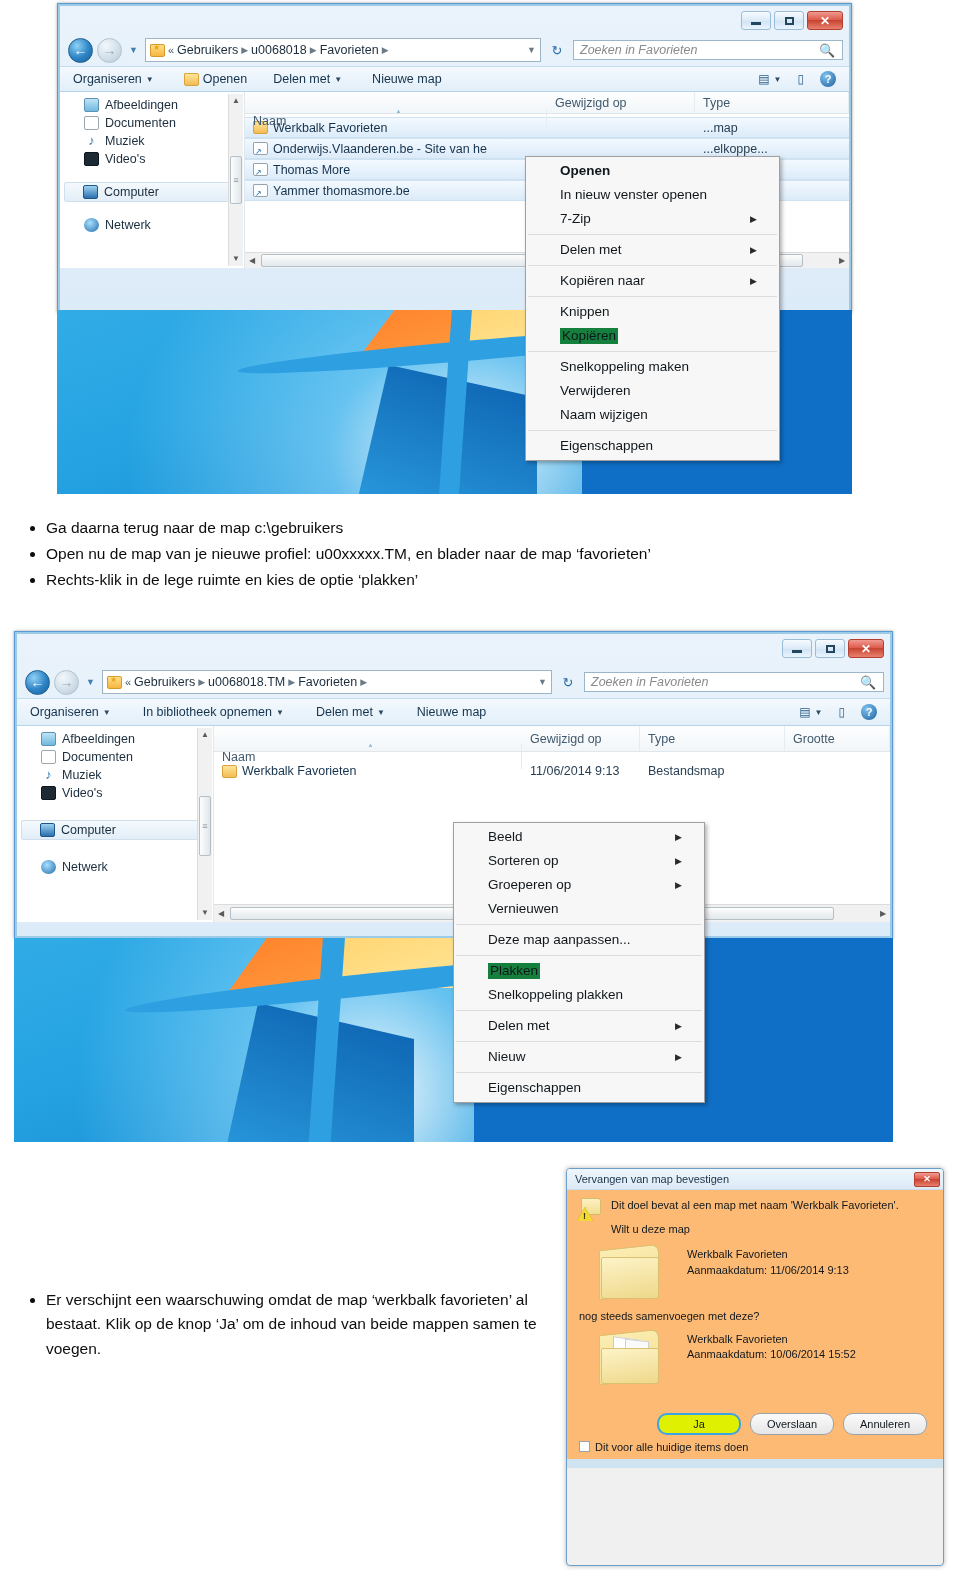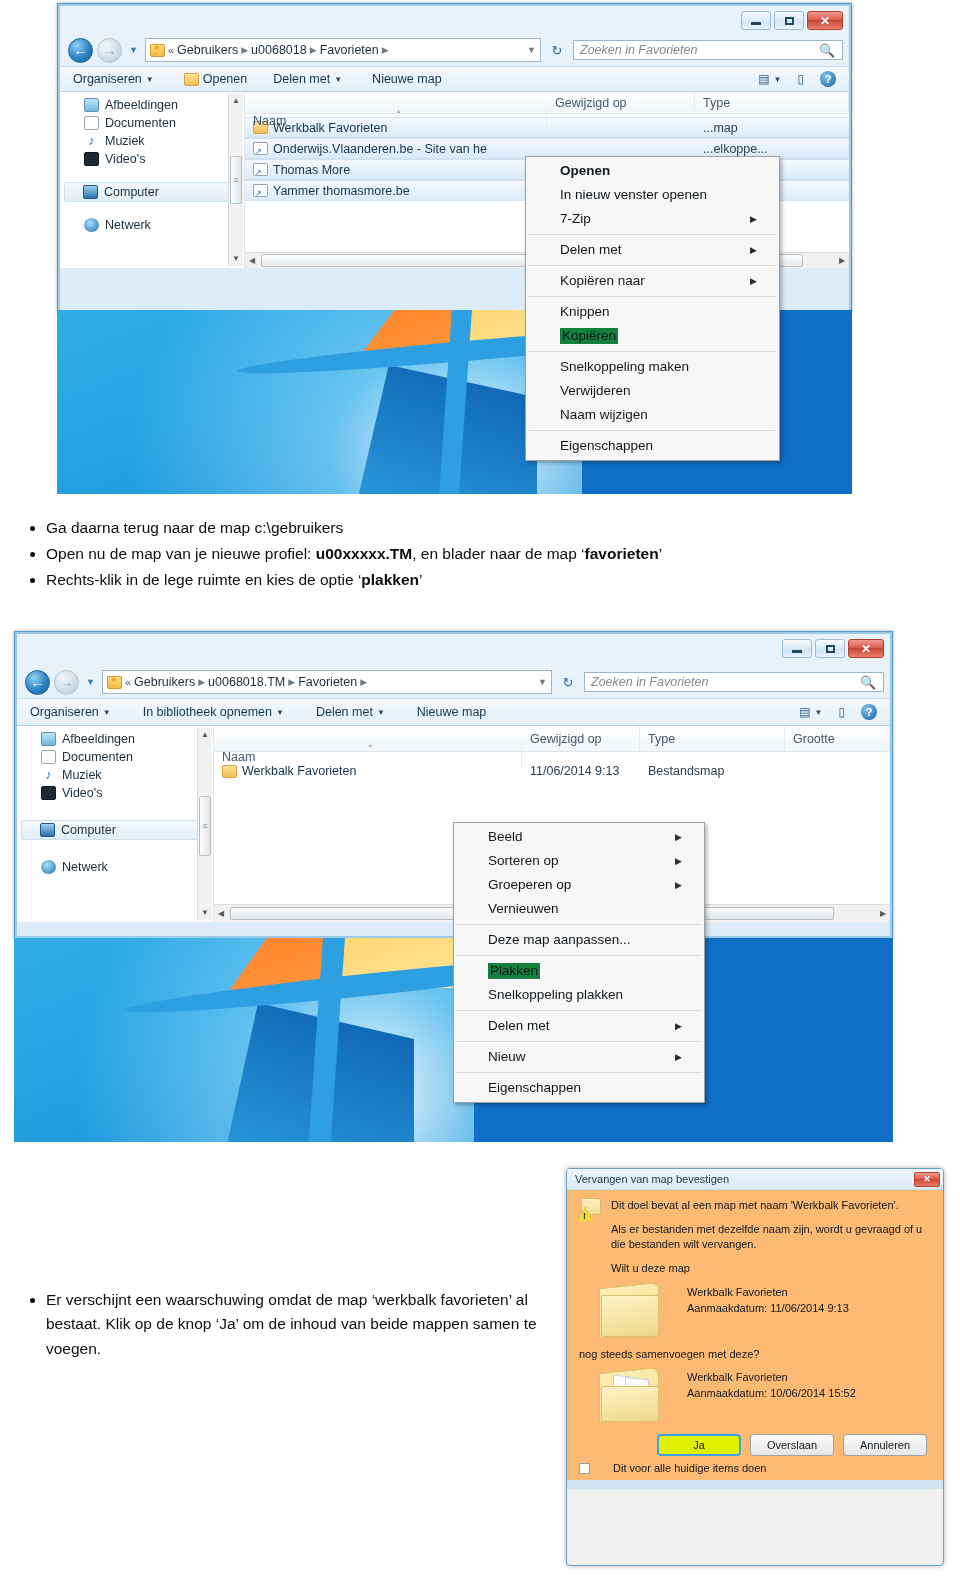--- a/index.html
+++ b/index.html
@@ -243,35 +243,35 @@
     position:absolute; left:2px; top:14px; width:58px; height:42px;
     background:linear-gradient(170deg,#fdf3c7,#eed88a);
     border:1px solid #d9c171; border-radius:2px 2px 3px 3px;
   }
   .bigfolder.open .p1{ position:absolute; left:14px; top:10px; width:26px; height:42px; background:#fff; border:1px solid #c9c9c9; transform:skewY(8deg);}
   .bigfolder.open .p2{ position:absolute; left:26px; top:12px; width:24px; height:40px; background:#fafafa; border:1px solid #cfcfcf; transform:skewY(6deg);}
   .dlg-meta { line-height:1.45; padding-top:4px; }
   .dlg-btns { display:flex; justify-content:flex-end; gap:9px; margin:10px 6px 6px 0; }
   .dbtn {
     min-width:84px; height:22px; padding:0 10px;
-    border:1px solid #9aa3ab; border-radius:4px;
+    border:1px solid #9aa3ab; border-radius:10px;
     background:linear-gradient(180deg,#fbfbfb,#e6e6e6);
     font-size:11px; color:#11181e;
-    display:flex; align-items:center; justify-content:center;
+    display:flex; align-items:center; justify-content:center;margin-top:17px;
   }
   .dbtn.primary { border:2px solid #3ca2e0; background:#dff000; }
-  .dlg-chk { display:flex; align-items:center; gap:23px; margin:2px 0 4px 2px; }
+  .dlg-chk { display:flex; align-items:center; gap:5px; margin:2px 0 4px 2px; }
   .chkbox { width:11px; height:11px; border:1px solid #9aa3ab; background:#fff; flex:none;}
   .dlg-foot { height:9px; background:#cfe3f1; margin:6px -10px -6px -10px; border-radius:0 0 3px 3px;}
 
   
   .bullets { position:absolute; font-size:15.5px; color:#0d0d0d; line-height:1.55; }
   .bullets li { margin:0 0 2px 0; }
   .bullets ul { margin:0; padding-left:22px; }
-  .bullets b { font-weight:bold; }
+  .bullets b { font-weight:normal; }
   .para { position:absolute; font-size:15.5px; color:#0d0d0d; line-height:1.58; }
   .para ul { margin:0; padding-left:22px; }
 </style>
 </head>
 <body>
 
 <div class="win" id="win1" style="left:57px; top:3px; width:795px; height:310px;">
   <div class="win-frame">
 
     <div class="titlebar">
@@ -700,21 +700,20 @@
     <span class="dlg-close">✕</span>
   </div>
   <div class="dlg-body">
     <div class="warn-row">
       <div class="warn-ico">
         <div class="fstack"></div>
         <div class="tri"></div>
       </div>
       <div style="flex:1">
         <p class="dlg-p">Dit doel bevat al een map met naam 'Werkbalk Favorieten'.</p>
-        <p class="dlg-p">Als er bestanden met dezelfde naam zijn, wordt u gevraagd of u die bestanden wilt vervangen.</p>
         <p class="dlg-p" style="margin-bottom:2px">Wilt u deze map</p>
       </div>
     </div>
 
     <div class="dlg-item">
       <div class="bigfolder">
         <div class="back"></div>
         <div class="front"></div>
       </div>
       <div class="dlg-meta">

